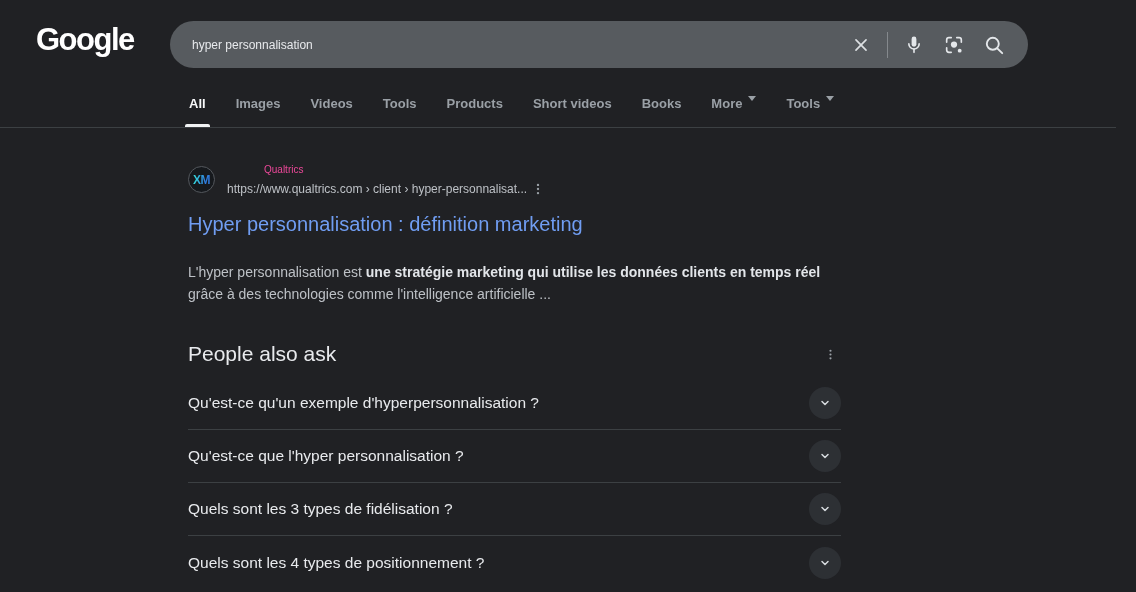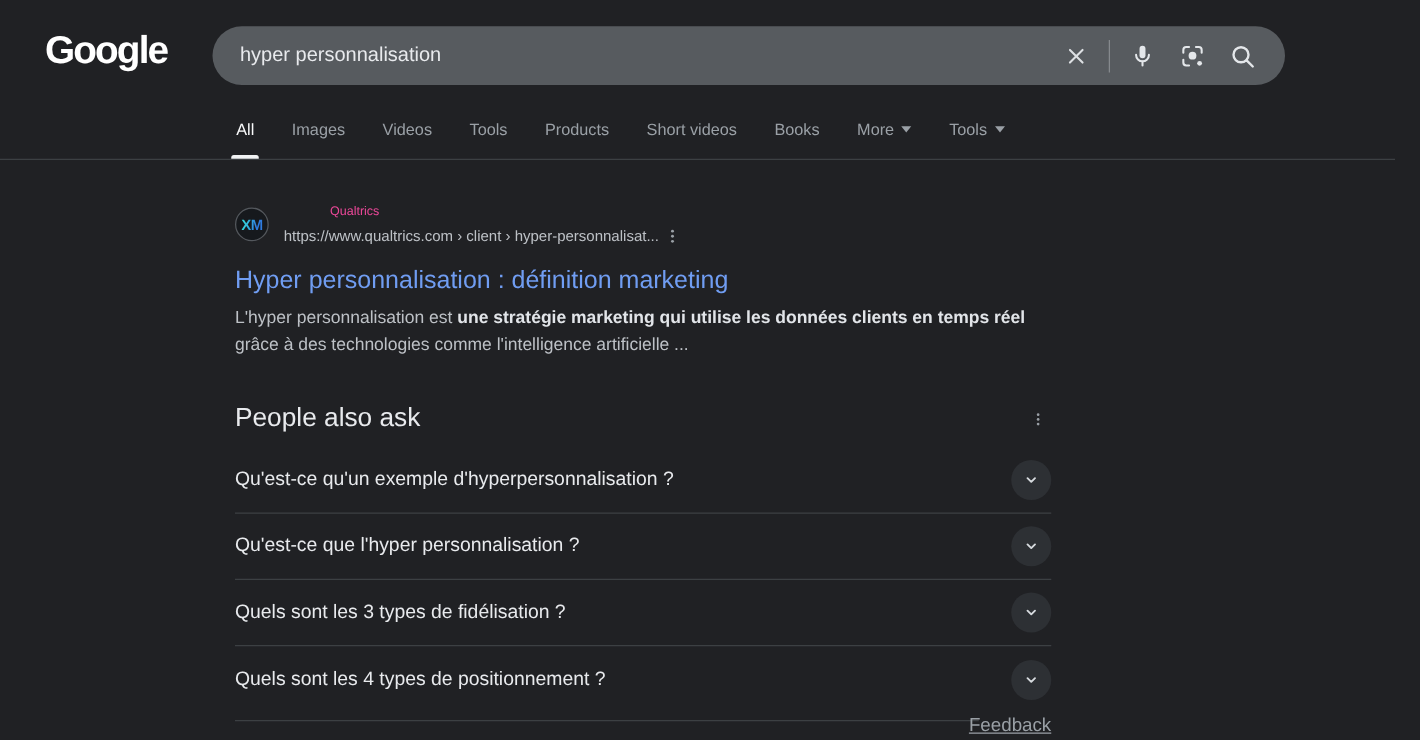--- a/index.html
+++ b/index.html
@@ -21,36 +21,37 @@
     position:absolute; left:36px; top:22px;
     font-size:31px; font-weight:600; letter-spacing:-1.5px;
     color:#ffffff; cursor:pointer;
   }
   .searchbar {
     position:absolute; left:170px; top:21px; width:858px; height:47px;
     background:var(--searchbar-bg,#575b5f); border-radius:24px;
     display:flex; align-items:center;
   }
   .searchbar .query {
-    flex:1; margin-left:22px; font-size:16px;
+    flex:1; margin-left:22px; font-size:12px;
     color:var(--text-primary,#e8eaed);
     white-space:nowrap; overflow:hidden;
   }
   .sb-icons { display:flex; align-items:center; padding-right:14px; }
   .sb-btn {
     width:40px; height:40px; display:flex; align-items:center; justify-content:center;
     background:none; border:none; cursor:pointer; border-radius:50%;
   }
   .sb-sep { width:1px; height:26px; background:#85898d; margin:0 6px; }
   
   .tabs { position:absolute; left:187px; bottom:0; display:flex; column-gap:26px; }
   .tab {
     position:relative; padding:10px 2px 16px; font-size:13px;
-    color:var(--text-muted,#9aa0a6); cursor:pointer; display:flex; align-items:center; gap:6px;
+    color:var(--text-muted,#9aa0a6); cursor:pointer; display:flex; gap:6px;
     white-space:nowrap;
+    font-weight:bold;
   }
   .tab.active { color:#f8f9fa; }
   .tab.active::after {
     content:""; position:absolute; left:-2px; right:-2px; bottom:0; height:3px;
     background:#f1f3f4; border-radius:2px 2px 0 0;
   }
   .dd-arrow {
     width:0; height:0; border-left:4px solid transparent; border-right:4px solid transparent;
     border-top:5px solid #9aa0a6; display:inline-block;
   }
@@ -71,21 +72,21 @@
   .site-name { font-size:10px; color:#ec4899; line-height:17px; cursor:pointer;margin-left:37px; }
   .url-line { display:flex; align-items:center; margin-top:2px; }
   .url { font-size:12px; color:#bdc1c6; line-height:16px; cursor:pointer; }
   .kebab { background:none; border:none; cursor:pointer; display:flex; align-items:center;
            justify-content:center; width:22px; height:18px; }
   .result-title {
     display:inline-block; margin-top:13px; font-size:20px; line-height:26px;
     color:var(--link-blue,#709df2); text-decoration:none; cursor:pointer;
   }
   .snippet {
-    margin-top:5px; width:652px; font-size:14px; line-height:22px;
+    margin-top:24px; width:652px; font-size:14px; line-height:22px;
     color:var(--text-secondary,#bdc1c6);
   }
   .snippet b { color:#e2e5e9; font-weight:700; }
   
   .paa { margin-top:37px; width:653px; }
   .paa-header { display:flex; align-items:center; gap:14px;justify-content:space-between; }
   .paa-title { font-size:21px; color:#e8eaed; font-weight:400; }
   .paa-list { margin-top:11px; }
   .paa-row {
     height:53px; display:flex; align-items:center; justify-content:space-between;

